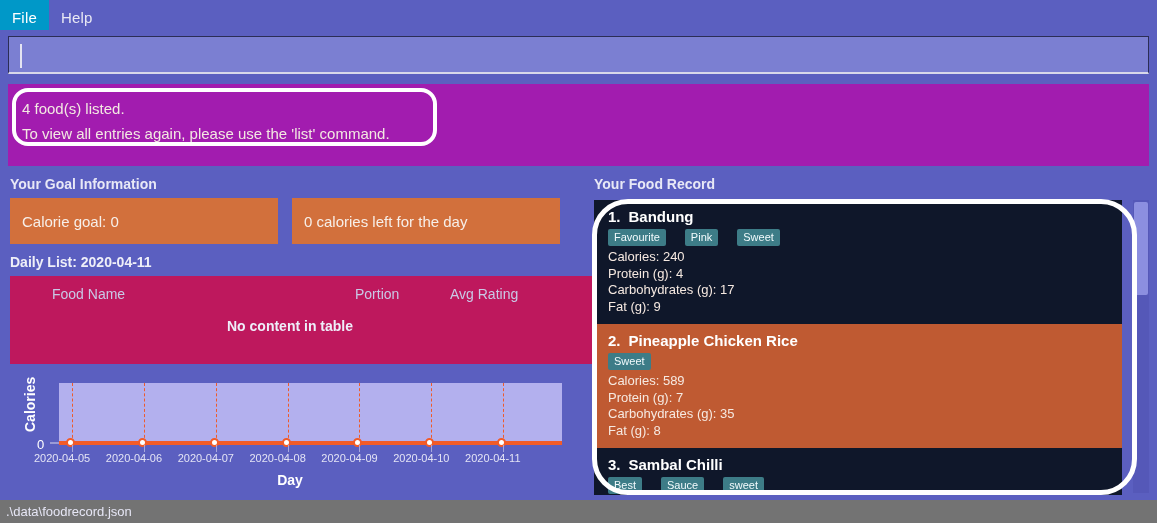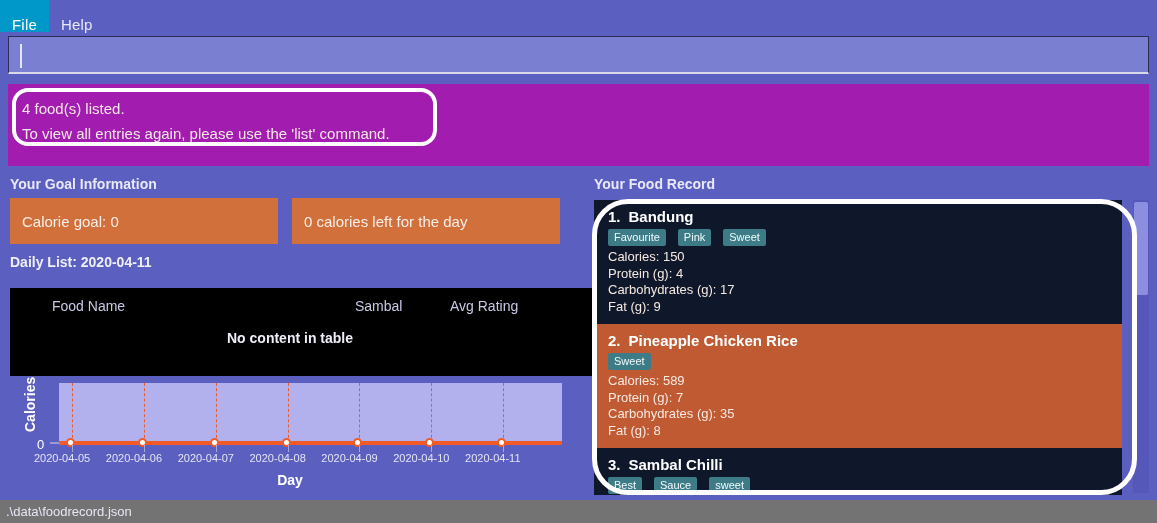--- a/index.html
+++ b/index.html
@@ -11,22 +11,22 @@
   }
   body { position: relative; }
 
   
   #menubar {
     position: absolute; left: 0; top: 0; width: 1157px; height: 30px;
     background: #5b5fc0;
     display: flex; align-items: stretch;
   }
   .menu-item {
-    display: flex; align-items: flex-start;
-    padding: 16px 12px;
+    display: flex; align-items: flex-end;
+    padding: 4px 12px;
     font-size: 15px; color: #e9e9f4;
     letter-spacing: .2px;
   }
   .menu-item.active { background: #0098c8; color: #ffffff; }
 
   
   #cmdwrap {
     position: absolute; left: 8px; top: 36px;
     width: 1141px; height: 38px;
     background: #7b7fd2;
@@ -85,23 +85,23 @@
   }
   .goal-box.g1 { width: 268px; }
   .goal-box.g2 { width: 268px; }
 
   #dailytitle {
     font-size: 14px; font-weight: bold; color: #efeff8;
     padding: 10px 0 6px 10px;
   }
 
   #table {
-    margin: 12px 10px;
+    margin: 0 10px;
     width: 656px; height: 88px;
-    background: #000000;
+    background: #be185d;
     position: relative;
   }
   #thead {
     display: flex; align-items: center;
     height: 30px; padding-top: 6px;
   }
   .th {
     font-size: 14px; color: #c9c9e6;
   }
   .th.c0 { width: 345px; padding-left: 42px; }
@@ -188,21 +188,21 @@
   }
   .food-card {
     padding: 8px 12px 9px 14px;
   }
   .food-card.alt { background: #bf5a32; }
   .food-head {
     font-size: 15px; font-weight: bold; color: #ffffff;
     margin-bottom: 4px;
   }
   .food-head .idx { margin-right: 8px; }
-  .tagrow { display: flex; gap: 12px; margin-bottom: 3px; }
+  .tagrow { display: flex; gap: 19px; margin-bottom: 3px; }
   .tag {
     background: #3d7c87;
     color: #f2fbfd;
     font-size: 11px;
     padding: 2px 6px 3px 6px;
     border-radius: 2px;
     line-height: 12px;
   }
   .nut {
     font-size: 13px; color: #f6e9e1; line-height: 16.5px;
@@ -271,21 +271,21 @@
     <div class="goal-box g2">
       <span>0 calories left for the day</span>
     </div>
   </div>
 
   <div id="dailytitle">Daily List: 2020-04-11</div>
 
   <div id="table">
     <div id="thead">
       <div class="th c0">Food Name</div>
-      <div class="th c1">Sambal</div>
+      <div class="th c1">Portion</div>
       <div class="th c2">Avg Rating</div>
     </div>
     <div id="emptymsg">No content in table</div>
   </div>
 </div>
 
 <div id="chartwrap">
   <div id="ylabel">Calories</div>
   <div id="ytick0">0</div>
   <div id="plotarea">
@@ -326,21 +326,21 @@
 <div id="rightpanel">
   <div id="rp-title">Your Food Record</div>
   <div id="foodlist">
       <div class="food-card">
         <div class="food-head"><span class="idx">1.</span><span>Bandung</span></div>
         <div class="tagrow">
           <span class="tag">Favourite</span>
           <span class="tag">Pink</span>
           <span class="tag">Sweet</span>
         </div>
-        <div class="nut">Calories: 150</div>
+        <div class="nut">Calories: 240</div>
         <div class="nut">Protein (g): 4</div>
         <div class="nut">Carbohydrates (g): 17</div>
         <div class="nut">Fat (g): 9</div>
       </div>
       <div class="food-card alt">
         <div class="food-head"><span class="idx">2.</span><span>Pineapple Chicken Rice</span></div>
         <div class="tagrow">
           <span class="tag">Sweet</span>
         </div>
         <div class="nut">Calories: 589</div>

